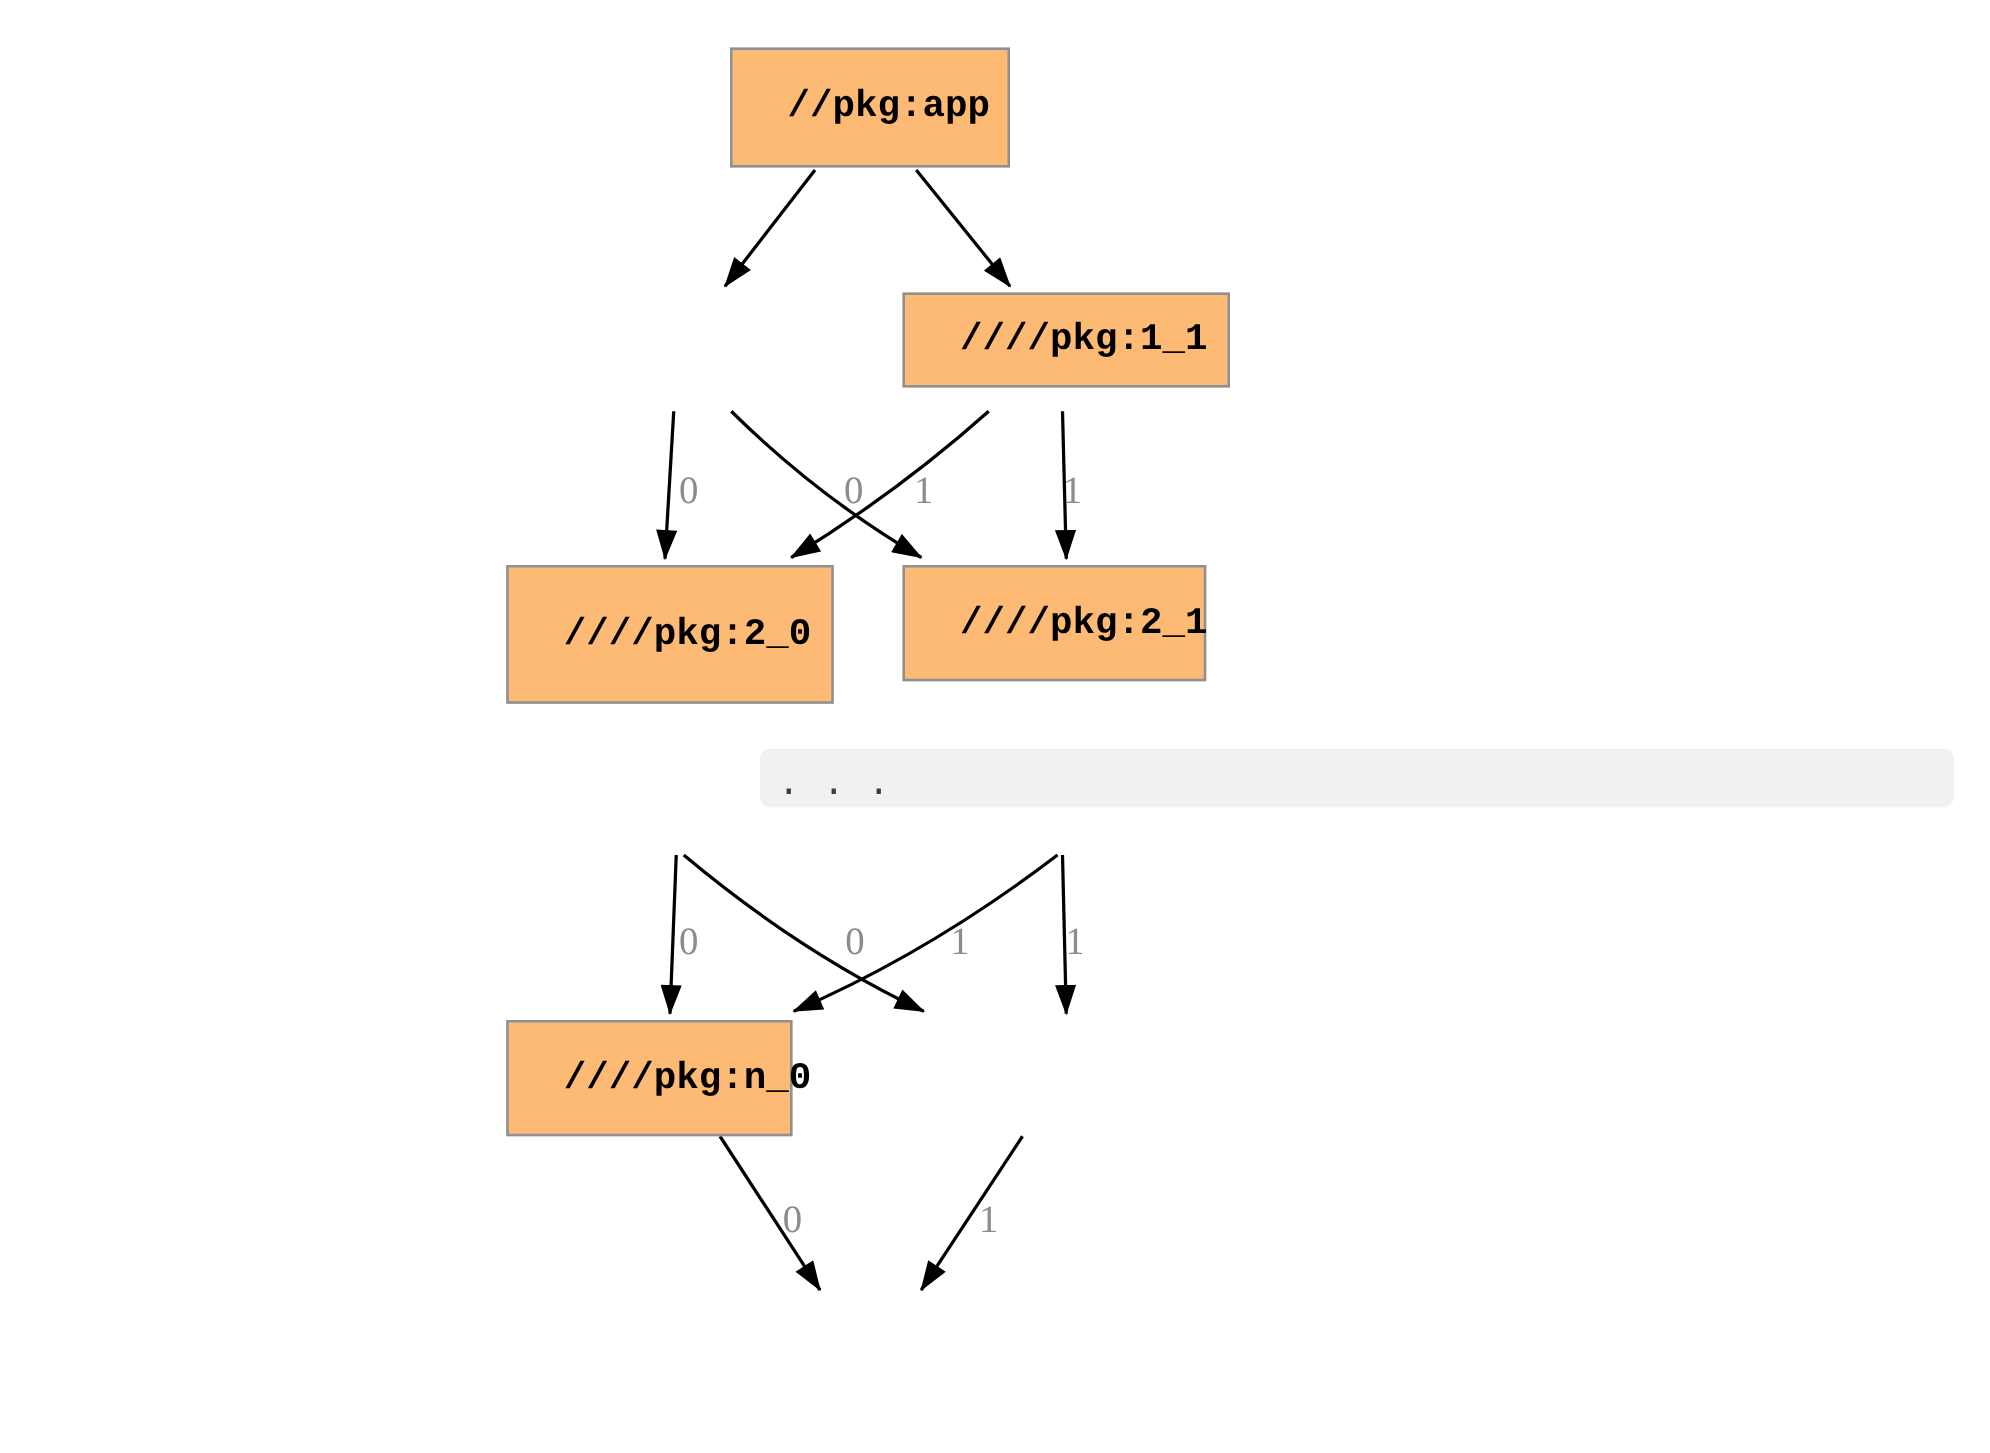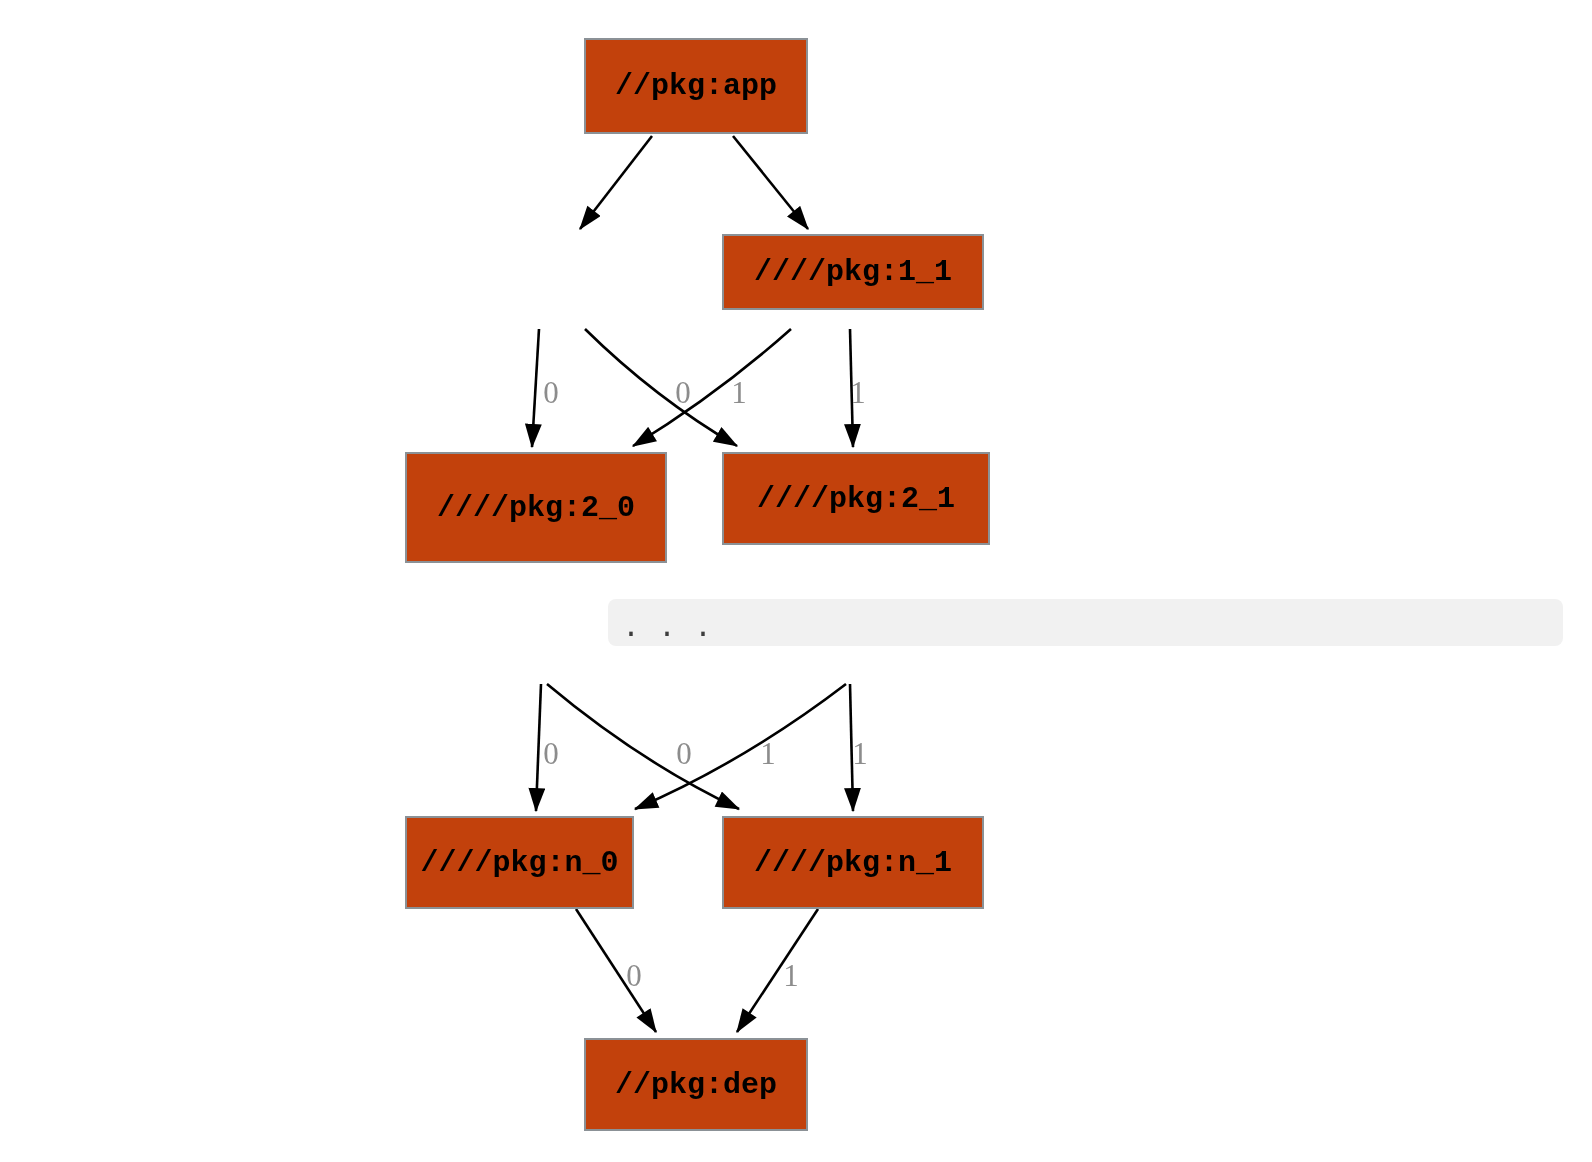--- a/index.html
+++ b/index.html
@@ -24,30 +24,30 @@
     height: 1162px;
   }
   .edge {
     stroke: #000000;
     stroke-width: 2.6;
     fill: none;
   }
   .node {
     position: absolute;
     box-sizing: border-box;
-    background: #c2410c;
+    background: #fdba74;
     border: 2.5px solid #8B9196;
     display: flex;
     align-items: center;
-    justify-content: center;
     font-family: "Liberation Mono", "DejaVu Sans Mono", monospace;
     font-weight: bold;
     font-size: 30px;
     color: #000000;
     white-space: nowrap;
+    padding-left: 44px;
   }
   .elabel {
     position: absolute;
     transform: translate(-50%, -50%);
     font-family: "Liberation Serif", "DejaVu Serif", serif;
     font-size: 31px;
     line-height: 1;
     color: #8C8C8C;
   }
   .ellipsis-bar {
@@ -103,35 +103,29 @@
 
 
   <div class="node" style="left:722px; top:234px; width:262px; height:76px;">
     <span>////pkg:1_1</span>
   </div>
 
   <div class="node" style="left:405px; top:452px; width:262px; height:111px;">
     <span>////pkg:2_0</span>
   </div>
 
-  <div class="node" style="left:722px; top:452px; width:268px; height:93px;">
+  <div class="node" style="left:722px; top:452px; width:243px; height:93px;">
     <span>////pkg:2_1</span>
   </div>
 
   <div class="node" style="left:405px; top:816px; width:229px; height:93px;">
     <span>////pkg:n_0</span>
   </div>
 
-  <div class="node" style="left:722px; top:816px; width:262px; height:93px;">
-    <span>////pkg:n_1</span>
-  </div>
 
-  <div class="node" style="left:584px; top:1038px; width:224px; height:93px;">
-    <span>//pkg:dep</span>
-  </div>
 
   <span class="elabel" style="left:551px; top:392px;">0</span>
   <span class="elabel" style="left:683px; top:392px;">0</span>
   <span class="elabel" style="left:739px; top:392px;">1</span>
   <span class="elabel" style="left:858px; top:392px;">1</span>
 
   <div class="ellipsis-bar">
     <span>. . .</span>
   </div>
 

